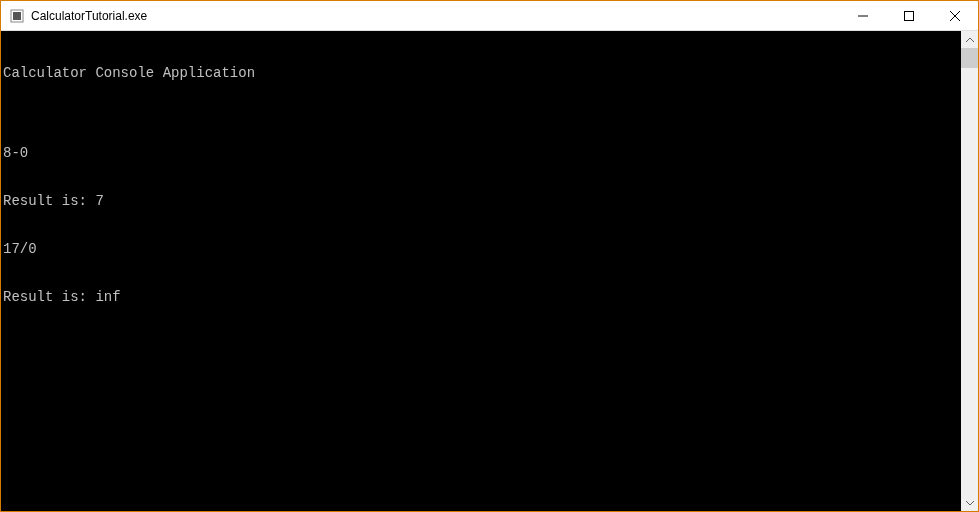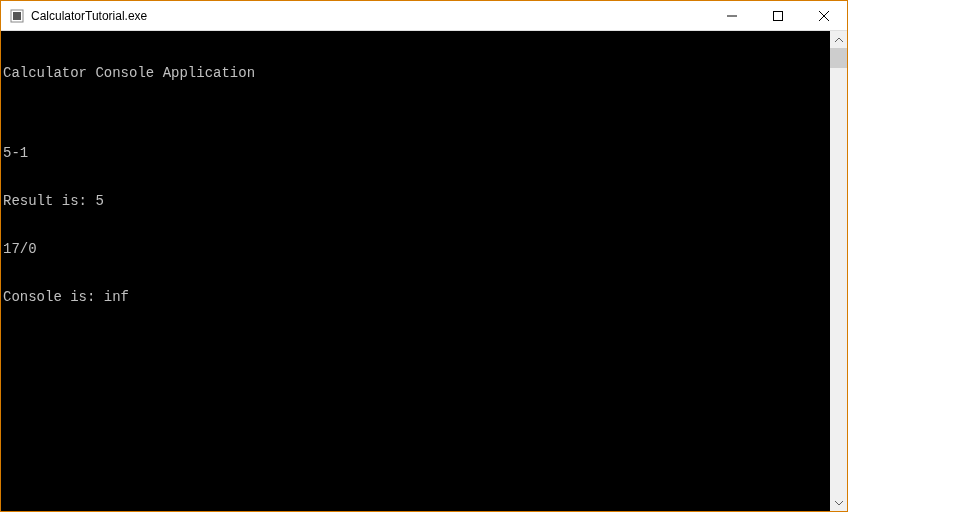--- a/index.html
+++ b/index.html
@@ -8,21 +8,21 @@
       box-sizing: border-box;
     }
     body {
       font-family: "Segoe UI", Tahoma, sans-serif;
       background: #fff;
       width: 979px;
       height: 512px;
       overflow: hidden;
     }
     .window {
-      width: 848px;
+      width: 979px;
       height: 512px;
       border: 1px solid #d67b00;
       display: flex;
       flex-direction: column;
       background: #fff;
     }
     .titlebar {
       height: 30px;
       background: #fff;
       display: flex;
@@ -147,24 +147,24 @@
           <line x1="0" y1="0" x2="10" y2="10" stroke="#000" stroke-width="1"></line>
           <line x1="10" y1="0" x2="0" y2="10" stroke="#000" stroke-width="1"></line>
         </svg>
       </button>
     </div>
   </div>
   <div class="content-area">
     <div class="console">
       <span class="console-line">Calculator Console Application</span>
       <span class="console-line"></span>
-      <span class="console-line">5-1</span>
-      <span class="console-line">Result is: 5</span>
+      <span class="console-line">8-0</span>
+      <span class="console-line">Result is: 7</span>
       <span class="console-line">17/0</span>
-      <span class="console-line">Console is: inf</span>
+      <span class="console-line">Result is: inf</span>
     </div>
     <div class="scrollbar">
       <button class="scroll-arrow">
         <svg viewBox="0 0 8 8">
           <path d="M0 6 L4 2 L8 6" fill="none" stroke="#606060" stroke-width="1"></path>
         </svg>
       </button>
       <div class="scroll-track">
         <div class="scroll-thumb"></div>
       </div>

